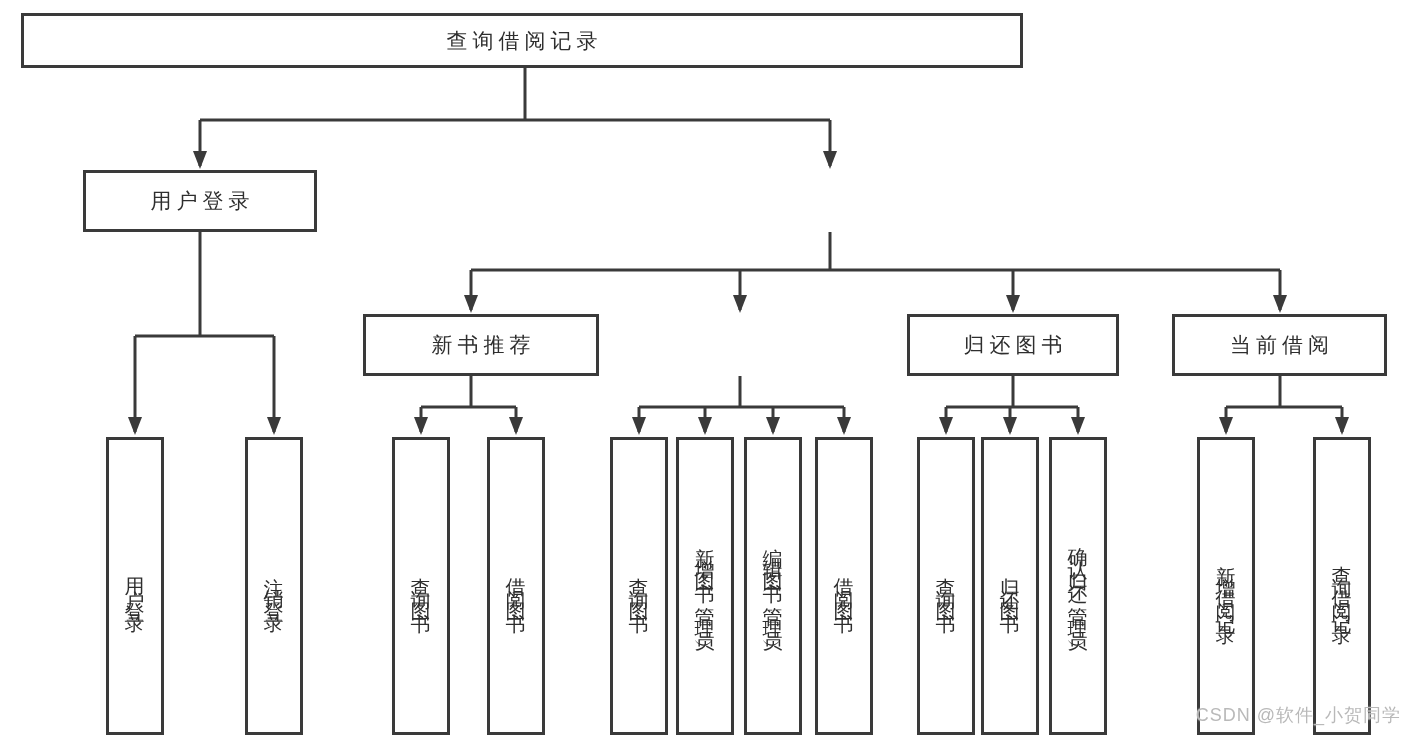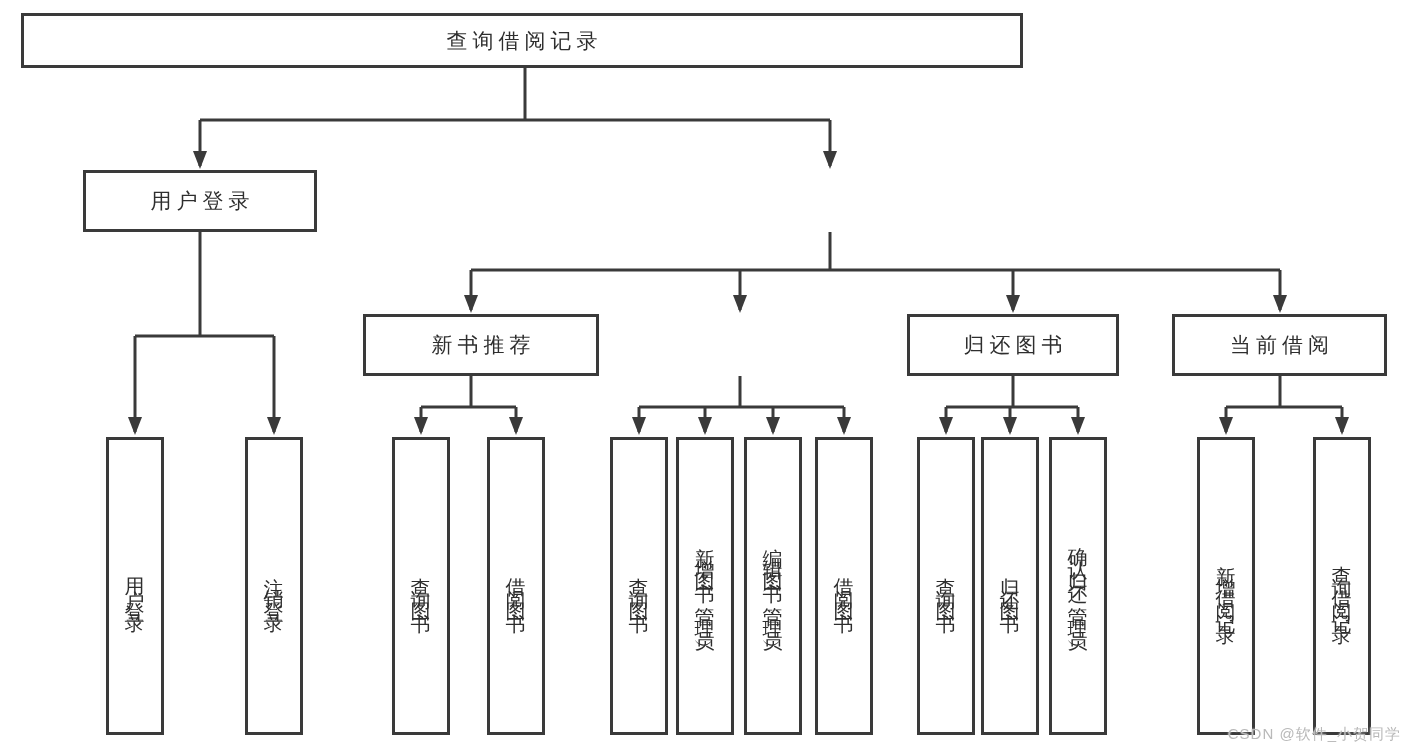--- a/index.html
+++ b/index.html
@@ -29,22 +29,22 @@
   }
   .v-node{
     writing-mode:vertical-rl;
     font-size:20px;
     letter-spacing:12px;
     line-height:1;
   }
   .watermark{
     position:absolute;
     right:4px;
-    bottom:3px;
-    font-size:15px;
+    bottom:20px;
+    font-size:18px;
     color:#b9b9b9;
     letter-spacing:1px;
     text-shadow:0 0 2px #ffffff;
     white-space:nowrap;
   }
 </style>
 </head>
 <body>
 
 <div class="stage">

